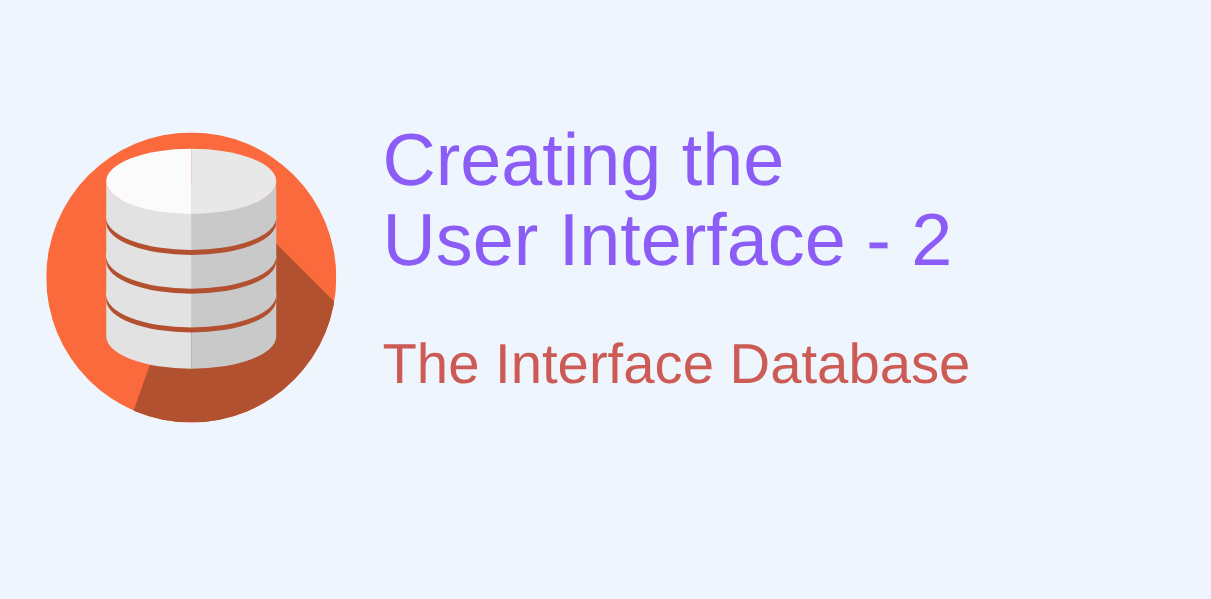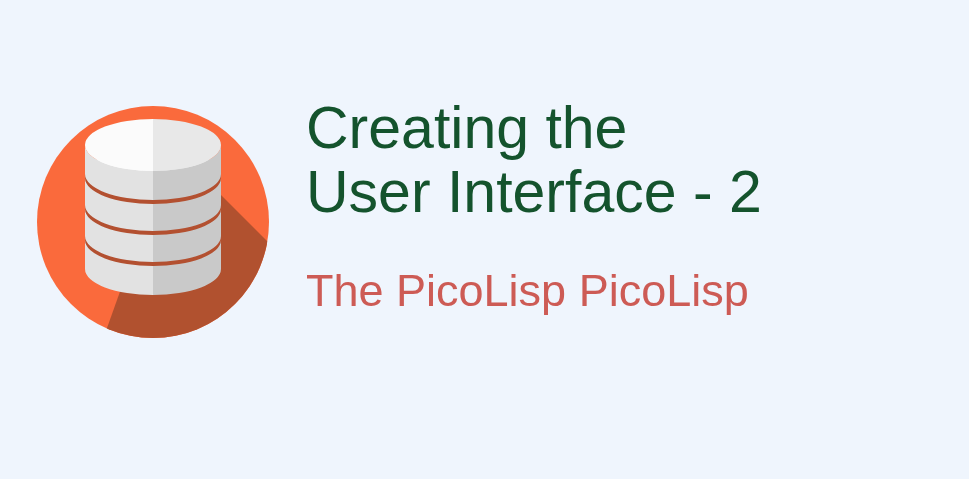--- a/index.html
+++ b/index.html
@@ -39,21 +39,21 @@
     position: absolute;
     left: 306px;
     top: 96px;
     width: 620px;
   }
 
   #title {
     font-size: 59px;
     line-height: 64px;
     font-weight: 400;
-    color: #14532d;
+    color: #8b5cf6;
     letter-spacing: 0px;
     white-space: pre-line;
     margin: 0;
   }
 
   #subtitle {
     margin: 0;
     padding-top: 42px;
     font-size: 45px;
     line-height: 50px;
@@ -104,16 +104,16 @@
         <path d="M 48 72 A 68 26 0 0 0 184 72 L 184 68 A 68 26 0 0 1 48 68 Z" fill="#b35030"></path>
         <path d="M 48 103 A 68 26 0 0 0 184 103 L 184 99 A 68 26 0 0 1 48 99 Z" fill="#b35030"></path>
         <path d="M 48 134 A 68 26 0 0 0 184 134 L 184 130 A 68 26 0 0 1 48 130 Z" fill="#b35030"></path>
       </g>
     </svg>
   </div>
 
   <div id="text-block">
     <h1 id="title">Creating the
 User Interface - 2</h1>
-    <h2 id="subtitle">The PicoLisp PicoLisp</h2>
+    <h2 id="subtitle">The Interface Database</h2>
   </div>
 
 </div>
 
 </body></html>

